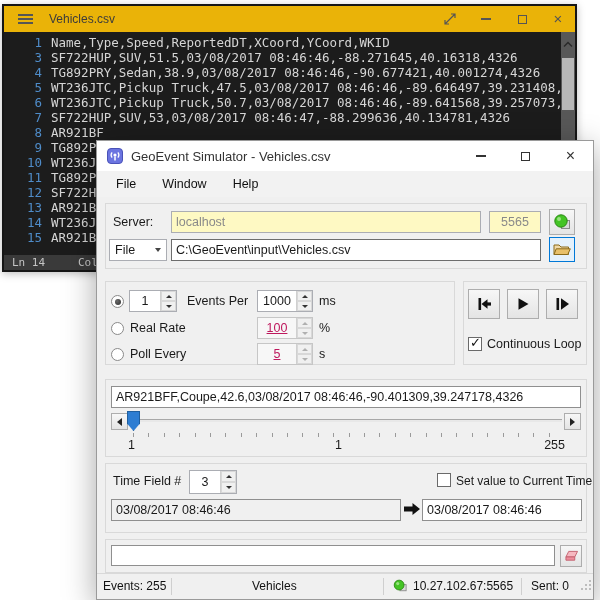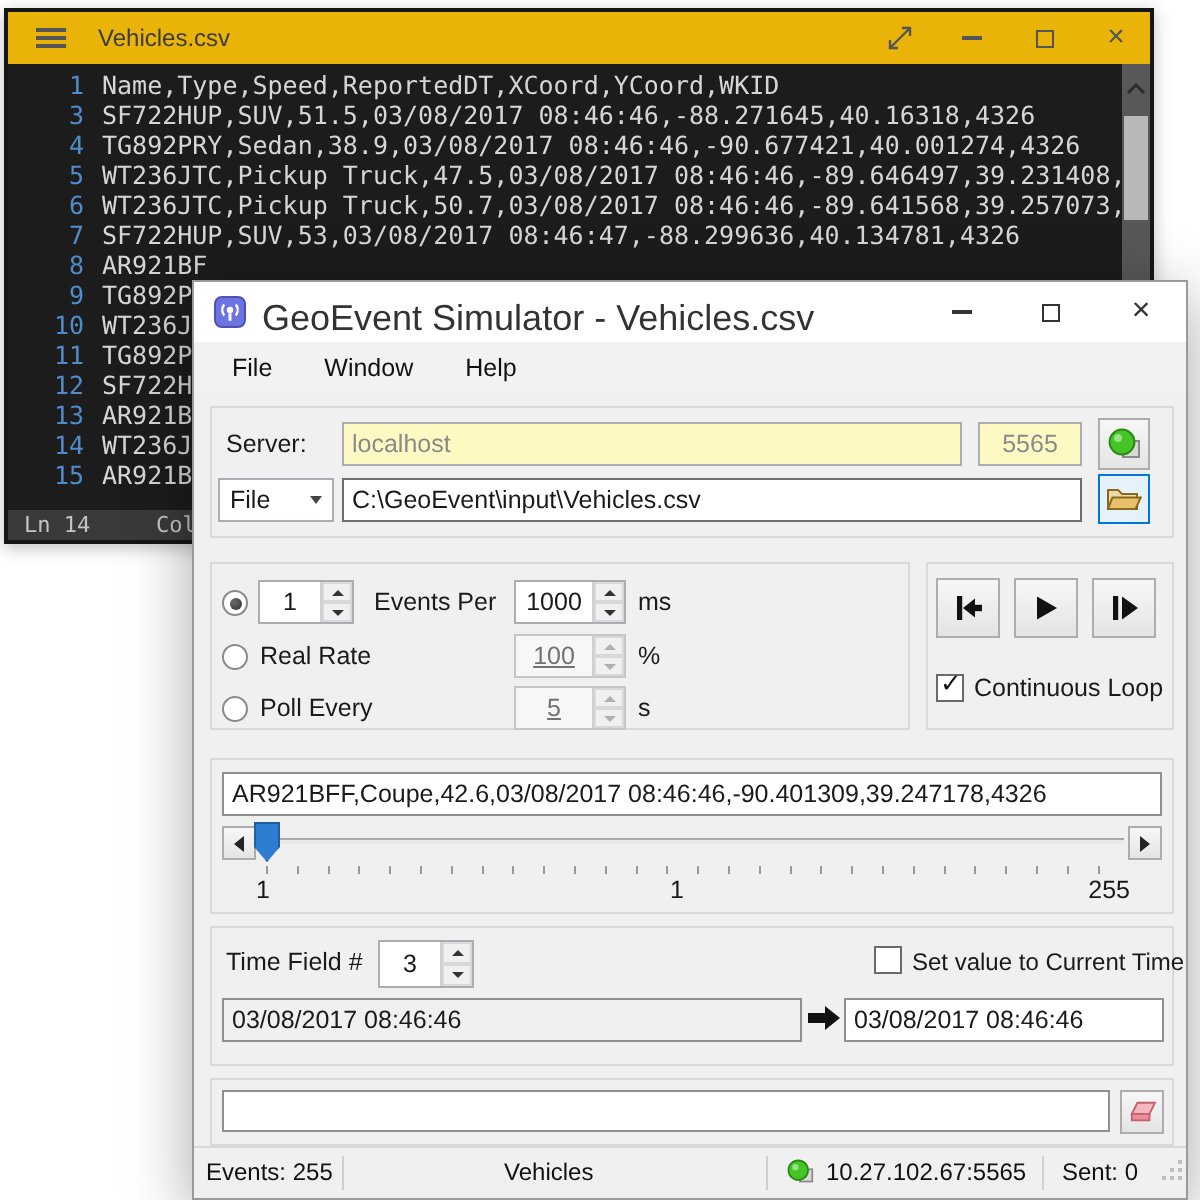--- a/index.html
+++ b/index.html
@@ -32,21 +32,21 @@
   .csv-status{position:absolute;left:0;bottom:0;right:0;height:15px;background:#3a3a3a;
               color:#c4c4c4;font-family:"DejaVu Sans Mono",monospace;font-size:11px;line-height:15px;}
   .csv-status span{position:absolute;top:0;}
 
   
   .sim-win{position:absolute;left:96px;top:140px;width:496px;height:458px;background:#f0f0f0;
            border:1px solid #9a9a9a;box-sizing:content-box;z-index:2;
            box-shadow:0 8px 30px rgba(0,0,0,.35);font-size:12.5px;color:#1a1a1a;}
   .sim-titlebar{position:absolute;left:0;top:0;right:0;height:30px;background:#fff;}
   .sim-appicon{position:absolute;left:10px;top:7px;}
-  .sim-title{position:absolute;left:34px;top:8px;font-size:18px;color:#333;}
+  .sim-title{position:absolute;left:34px;top:8px;font-size:13px;color:#333;}
   .sim-ctrls{position:absolute;right:0;top:0;height:30px;display:flex;}
   .sim-ctrls .zone{width:45px;height:30px;display:flex;align-items:center;justify-content:center;color:#333;}
   .sim-menubar{position:absolute;left:0;top:30px;right:0;height:26px;background:#f2f2f2;
                display:flex;align-items:center;padding-left:6px;box-sizing:border-box;}
   .menu-item{padding:0 13px;font-size:12.5px;color:#111;}
 
   .groupbox{position:absolute;border:1px solid #d9d9d9;box-sizing:border-box;}
 
   .lbl{position:absolute;white-space:nowrap;}
   .tbox{position:absolute;box-sizing:border-box;border:1px solid #abadb3;background:#fff;
@@ -71,21 +71,21 @@
   .radio .dot{position:absolute;left:2.5px;top:2.5px;width:6px;height:6px;border-radius:50%;
               background:radial-gradient(circle at 35% 35%,#6a6a6a,#2e2e2e);}
 
   .spinner{position:absolute;box-sizing:border-box;border:1px solid #abadb3;background:#fff;height:22px;
            display:flex;}
   .spinner .sval{flex:1;text-align:center;line-height:20px;}
   .spinner .sarrows{width:15px;border-left:1px solid #d0d0d0;display:flex;flex-direction:column;}
   .spinner .sar{flex:1;background:#f0f0f0;border:1px solid #d8d8d8;display:flex;align-items:center;justify-content:center;}
   .tri-up-s{width:0;height:0;border-left:3px solid transparent;border-right:3px solid transparent;border-bottom:3.6px solid #333;}
   .tri-dn-s{width:0;height:0;border-left:3px solid transparent;border-right:3px solid transparent;border-top:3.6px solid #333;}
-  .spinner.dis{background:#f7f7f7;border-color:#c6c6c6;color:#737373;text-decoration:underline;}
+  .spinner.dis{background:#f7f7f7;border-color:#c6c6c6;color:#be185d;text-decoration:underline;}
   .spinner.dis .tri-up-s{border-bottom-color:#b0b0b0;}
   .spinner.dis .tri-dn-s{border-top-color:#b0b0b0;}
 
   .checkbox{position:absolute;width:14px;height:14px;box-sizing:border-box;border:1px solid #6a6a6a;background:#fff;}
   .checkbox.checked::after{content:"\2713";font-family:"DejaVu Sans",sans-serif;
         position:absolute;left:1px;top:-3px;font-size:13px;color:#111;font-weight:bold;}
 
   .slider-track{position:absolute;height:3px;background:#e8e8e8;border-top:1px solid #a8a8a8;box-sizing:border-box;}
   .slider-thumb{position:absolute;width:13px;height:20px;background:#2d7dd2;border:1px solid #1f5f9f;box-sizing:border-box;
                 clip-path:polygon(0 0,100% 0,100% 62%,50% 100%,0 62%);}

